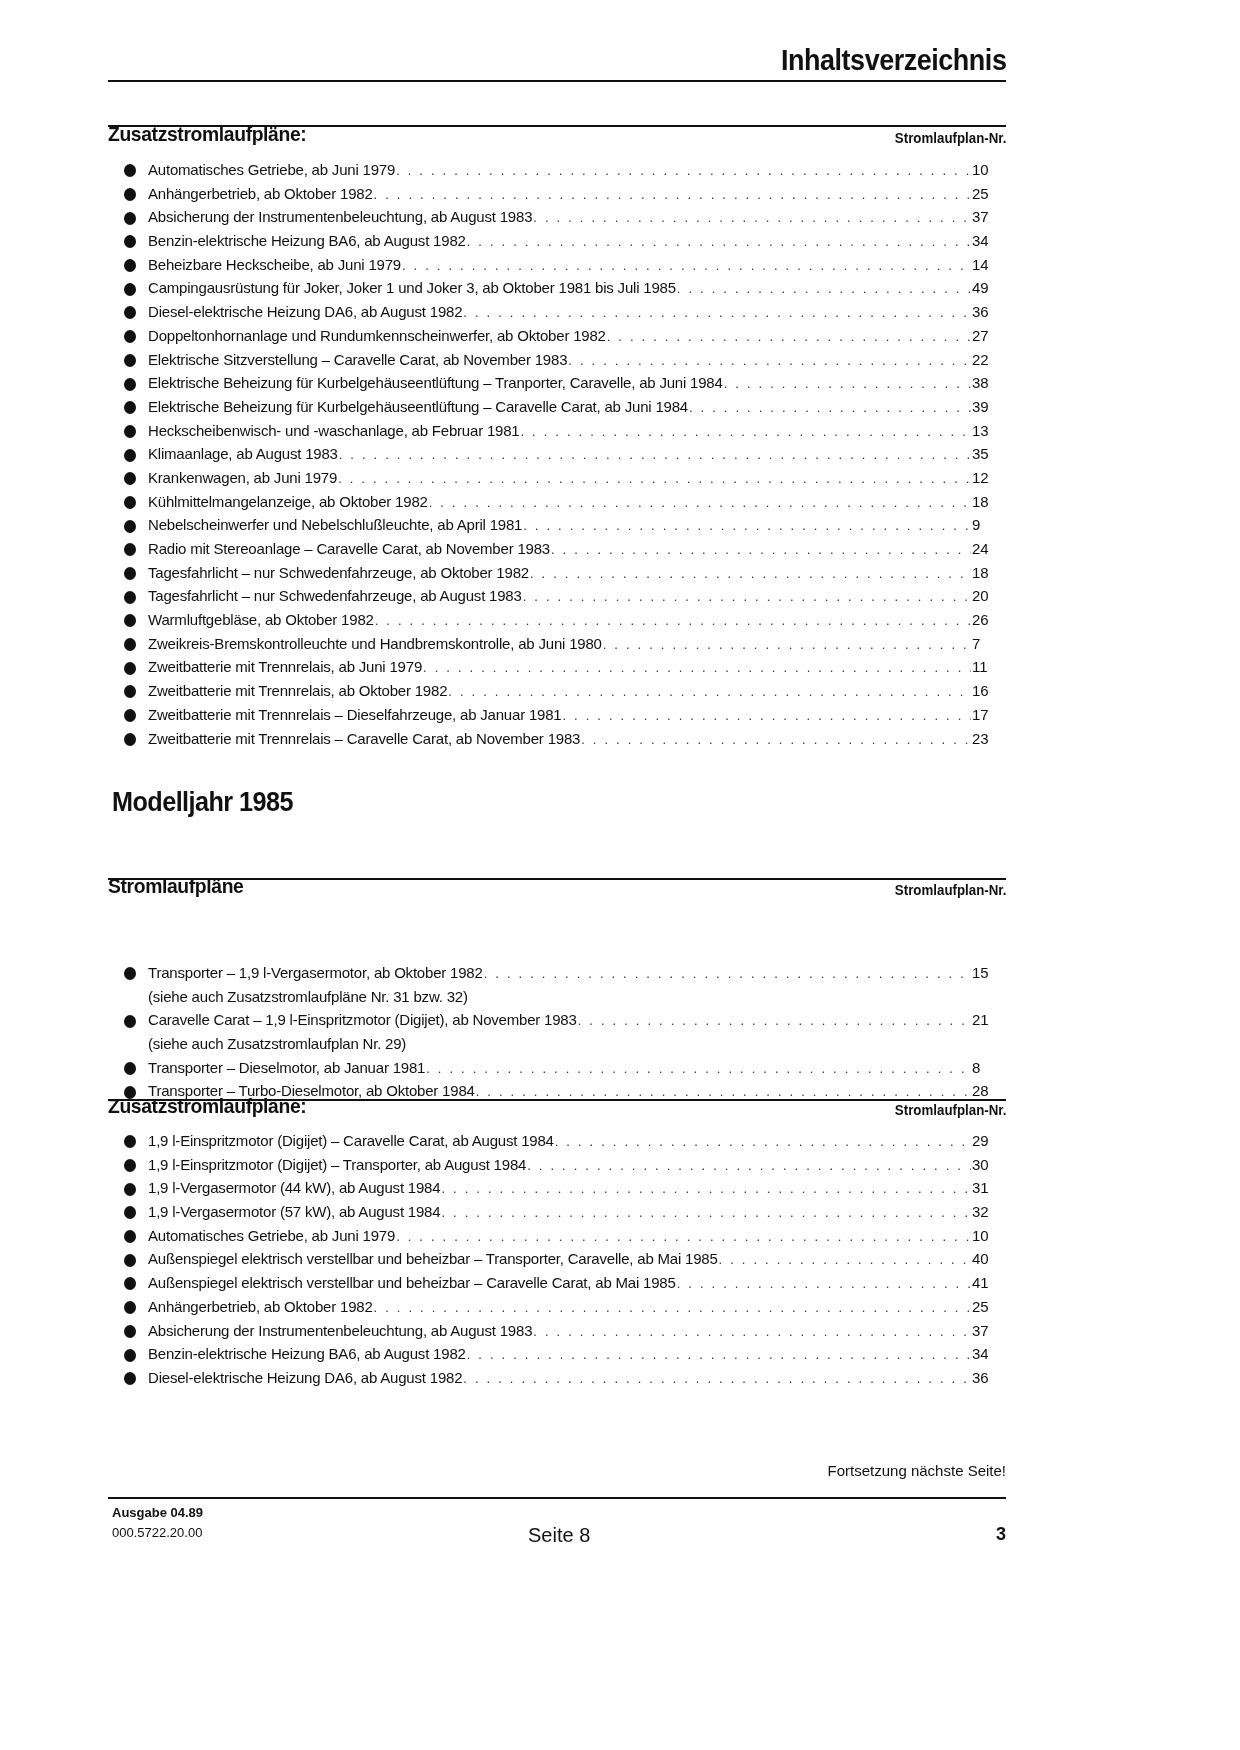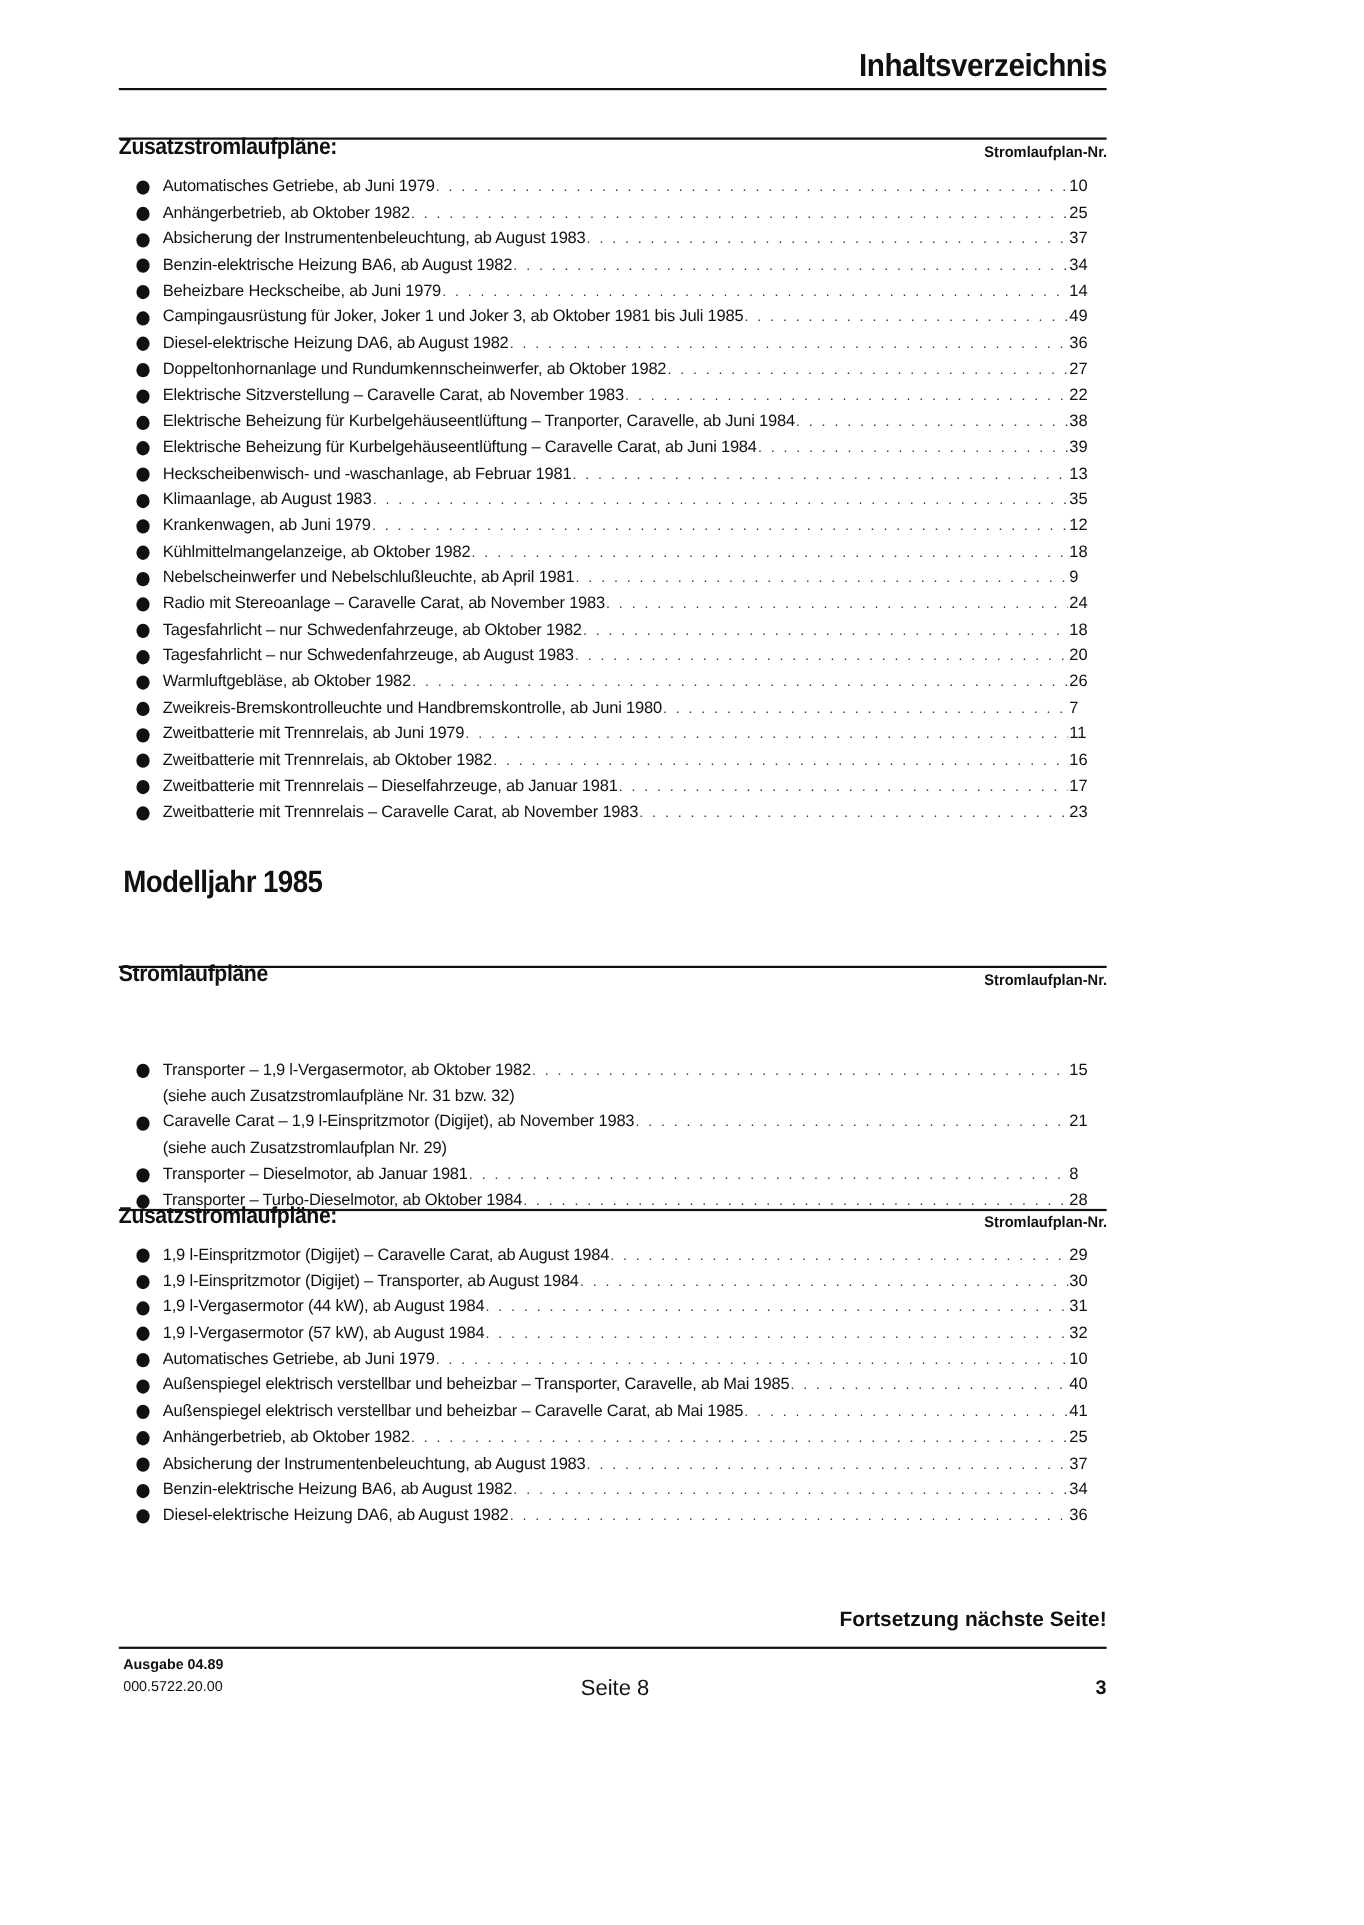--- a/index.html
+++ b/index.html
@@ -20,21 +20,21 @@
   .item { position: relative; height: 23.7px; font-size: 15px; line-height: 23.7px; display: flex;
           align-items: baseline; }
   .item .dot { width: 12px; height: 13px; border-radius: 50%; background: #111; flex: 0 0 auto;
                margin-right: 12px; position: relative; top: 1px; align-self: center; }
   .item .label { white-space: nowrap; letter-spacing: -0.2px; }
   .item .leader { flex: 1 1 auto; overflow: hidden; white-space: nowrap; margin: 0 1px;
                   letter-spacing: 2.2px; color: #333; font-size: 13px; }
   .item .leader::after { content: ". . . . . . . . . . . . . . . . . . . . . . . . . . . . . . . . . . . . . . . . . . . . . . . . . . . . . . . . . . . . . . . . . . . . . . . . . . . . . . . . . . . . . . . . . . . . . . . . . . . . . . . . . . . . . . . . . . . . . . . . . . . . . . . . . . . . . . . . . . ."; }
   .item .num { flex: 0 0 auto; min-width: 18px; text-align: left; }
   .note { padding-left: 24px; height: 23.7px; line-height: 23.7px; font-size: 15px; letter-spacing: -0.2px; }
-  .continue { position: absolute; right: 0; top: 1462px; font-size: 19px; font-weight: bold; }
+  .continue { position: absolute; right: 0; top: 1462px; font-size: 15px; font-weight: normal; }
   .footer-left { position: absolute; left: 4px; top: 1503px; font-size: 13px; line-height: 20px; }
   .footer-left .edition { font-weight: bold; }
   .footer-center { position: absolute; left: 420px; top: 1524px; font-size: 20px; }
   .footer-right { position: absolute; right: 0; top: 1524px; font-size: 18px; font-weight: bold; }
 </style>
 </head>
 <body>
 
 <div class="page">
   <div class="page-title">Inhaltsverzeichnis</div>

